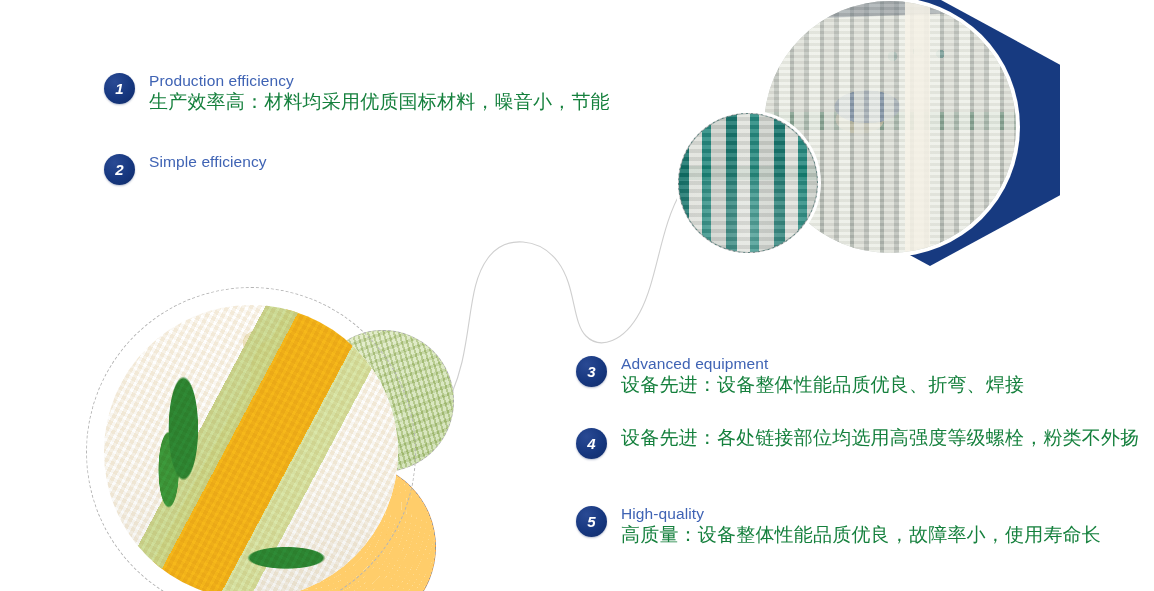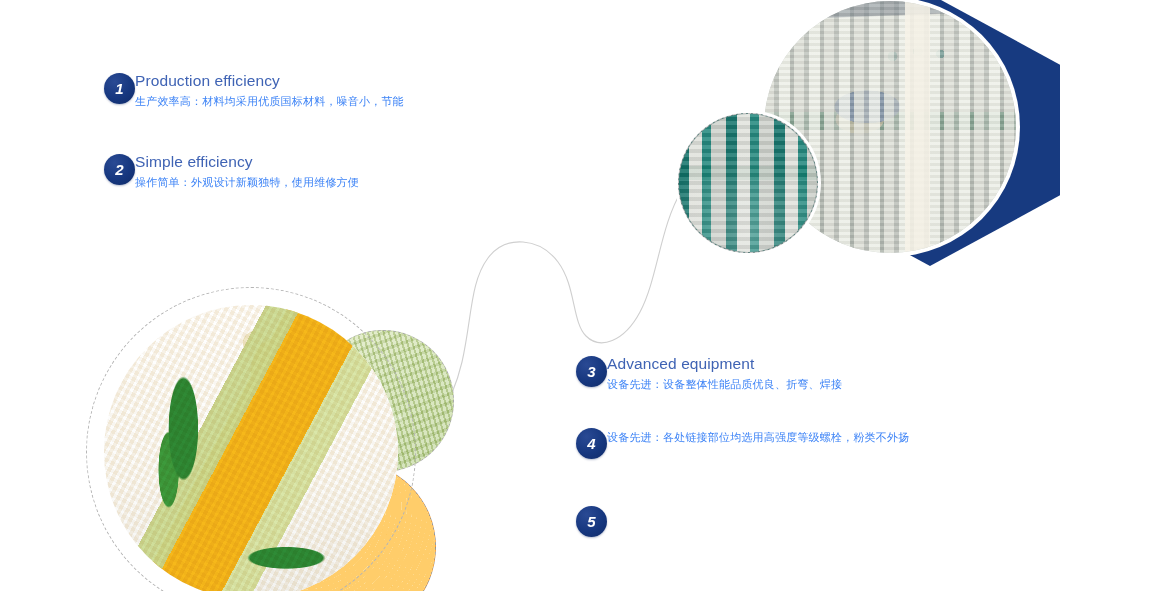--- a/index.html
+++ b/index.html
@@ -28,31 +28,31 @@
     font-style:italic;
     font-weight:bold;
     font-size:15px;
     line-height:31px;
     text-align:center;
     flex:0 0 31px;
     margin-top:2px;
     letter-spacing:0;
     box-shadow:0 1px 2px rgba(16,40,100,.30);
   }
-  .ftext { }
+  .ftext { margin-left:14px; }
   .fhead {
     color:#3f63b4;
     font-size:15.5px;
     line-height:19px;
     font-weight:normal;
     letter-spacing:.1px;
   }
   .fbody {
-    color:#3b82f6;
-    font-size:11px;
+    color:#15803d;
+    font-size:19px;
     line-height:21px;
     font-family:"DejaVu Sans","Liberation Sans",sans-serif;
     margin-top:1px;
     letter-spacing:.2px;
   }
 
   
   #feat-1 { left:104px; top:71px; }
   #feat-2 { left:104px; top:152px; }
   
@@ -256,36 +256,39 @@
     <div class="ftext">
       <div class="fhead">Production efficiency</div>
       <div class="fbody">生产效率高：材料均采用优质国标材料，噪音小，节能</div>
     </div>
   </div>
 
   <div class="feature" id="feat-2">
     <div class="badge">2</div>
     <div class="ftext">
       <div class="fhead">Simple efficiency</div>
-      <div class="fbody">操作简单：外观设计新颖独特，使用维修方便</div>
     </div>
   </div>
 
   <div class="feature" id="feat-3">
     <div class="badge">3</div>
     <div class="ftext">
       <div class="fhead">Advanced equipment</div>
       <div class="fbody">设备先进：设备整体性能品质优良、折弯、焊接</div>
     </div>
   </div>
 
   <div class="feature" id="feat-4">
     <div class="badge">4</div>
     <div class="ftext">
       <div class="fbody">设备先进：各处链接部位均选用高强度等级螺栓，粉类不外扬</div>
     </div>
   </div>
 
   <div class="feature" id="feat-5">
     <div class="badge">5</div>
+    <div class="ftext">
+      <div class="fhead">High-quality</div>
+      <div class="fbody">高质量：设备整体性能品质优良，故障率小，使用寿命长</div>
+    </div>
   </div>
 
 </div>
 
 </body></html>

